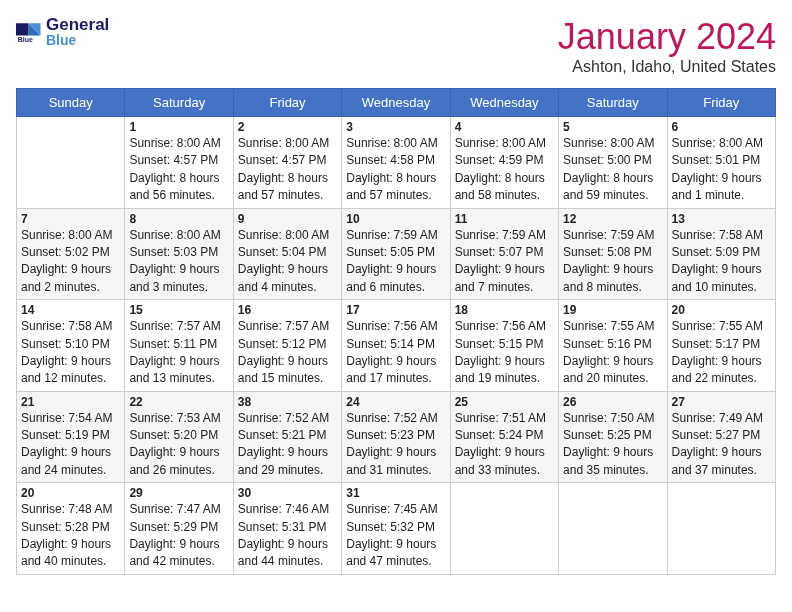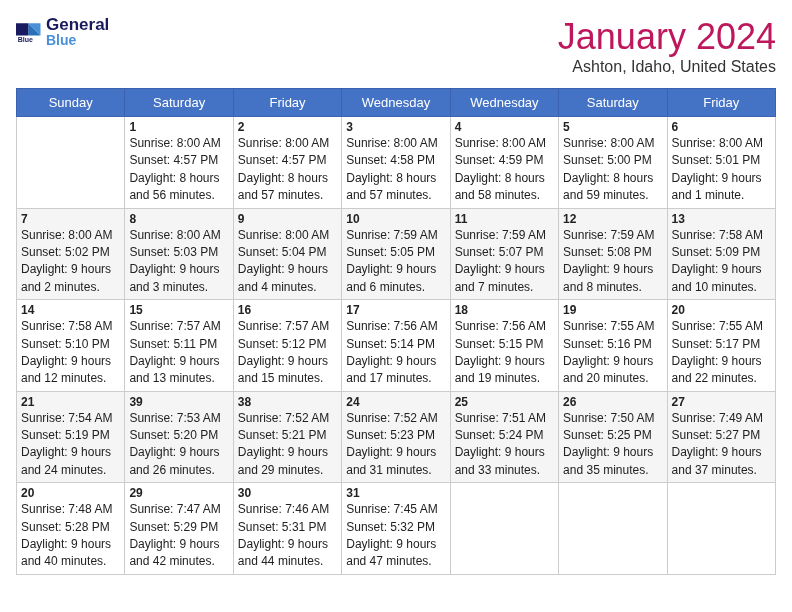--- a/index.html
+++ b/index.html
@@ -206,21 +206,21 @@
             <span class="day-num">20</span>
             <div class="day-detail">Sunrise: 7:55 AM<br>Sunset: 5:17 PM<br>Daylight: 9 hours<br>and 22 minutes.</div>
           </td>
         </tr>
         <tr>
           <td>
             <span class="day-num">21</span>
             <div class="day-detail">Sunrise: 7:54 AM<br>Sunset: 5:19 PM<br>Daylight: 9 hours<br>and 24 minutes.</div>
           </td>
           <td>
-            <span class="day-num">39</span>
+            <span class="day-num">22</span>
             <div class="day-detail">Sunrise: 7:53 AM<br>Sunset: 5:20 PM<br>Daylight: 9 hours<br>and 26 minutes.</div>
           </td>
           <td>
             <span class="day-num">38</span>
             <div class="day-detail">Sunrise: 7:52 AM<br>Sunset: 5:21 PM<br>Daylight: 9 hours<br>and 29 minutes.</div>
           </td>
           <td>
             <span class="day-num">24</span>
             <div class="day-detail">Sunrise: 7:52 AM<br>Sunset: 5:23 PM<br>Daylight: 9 hours<br>and 31 minutes.</div>
           </td>

